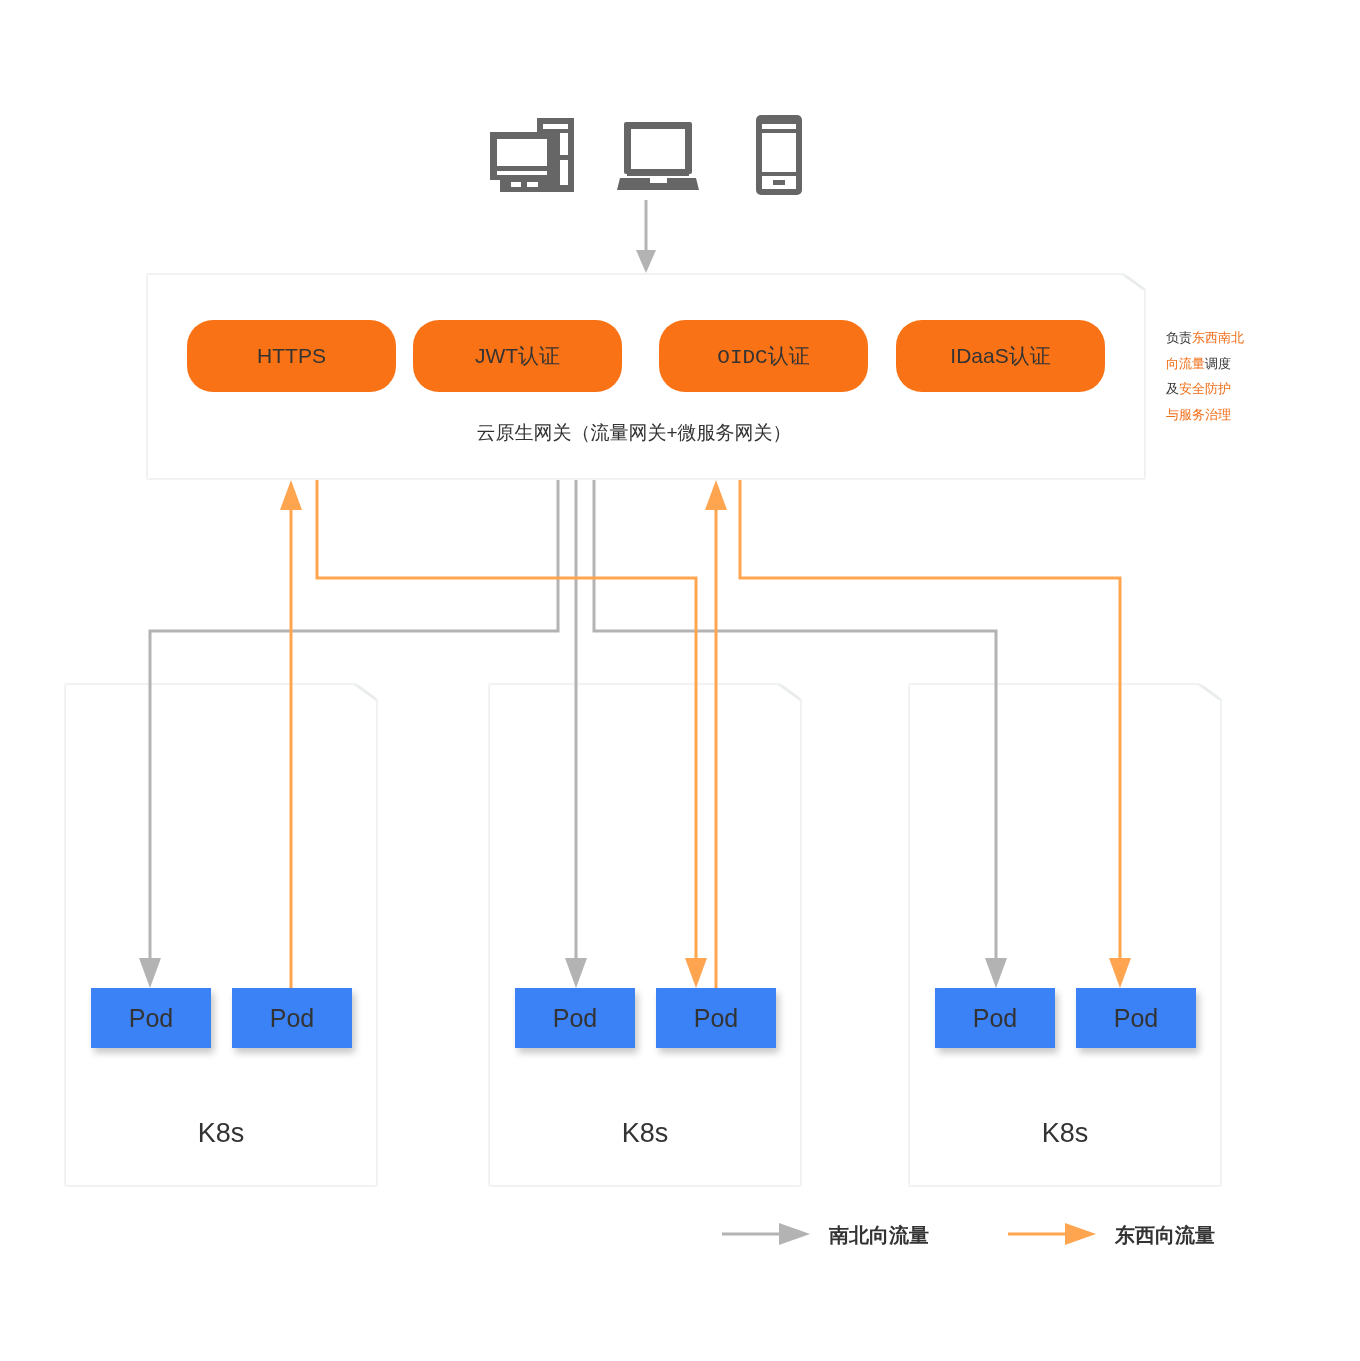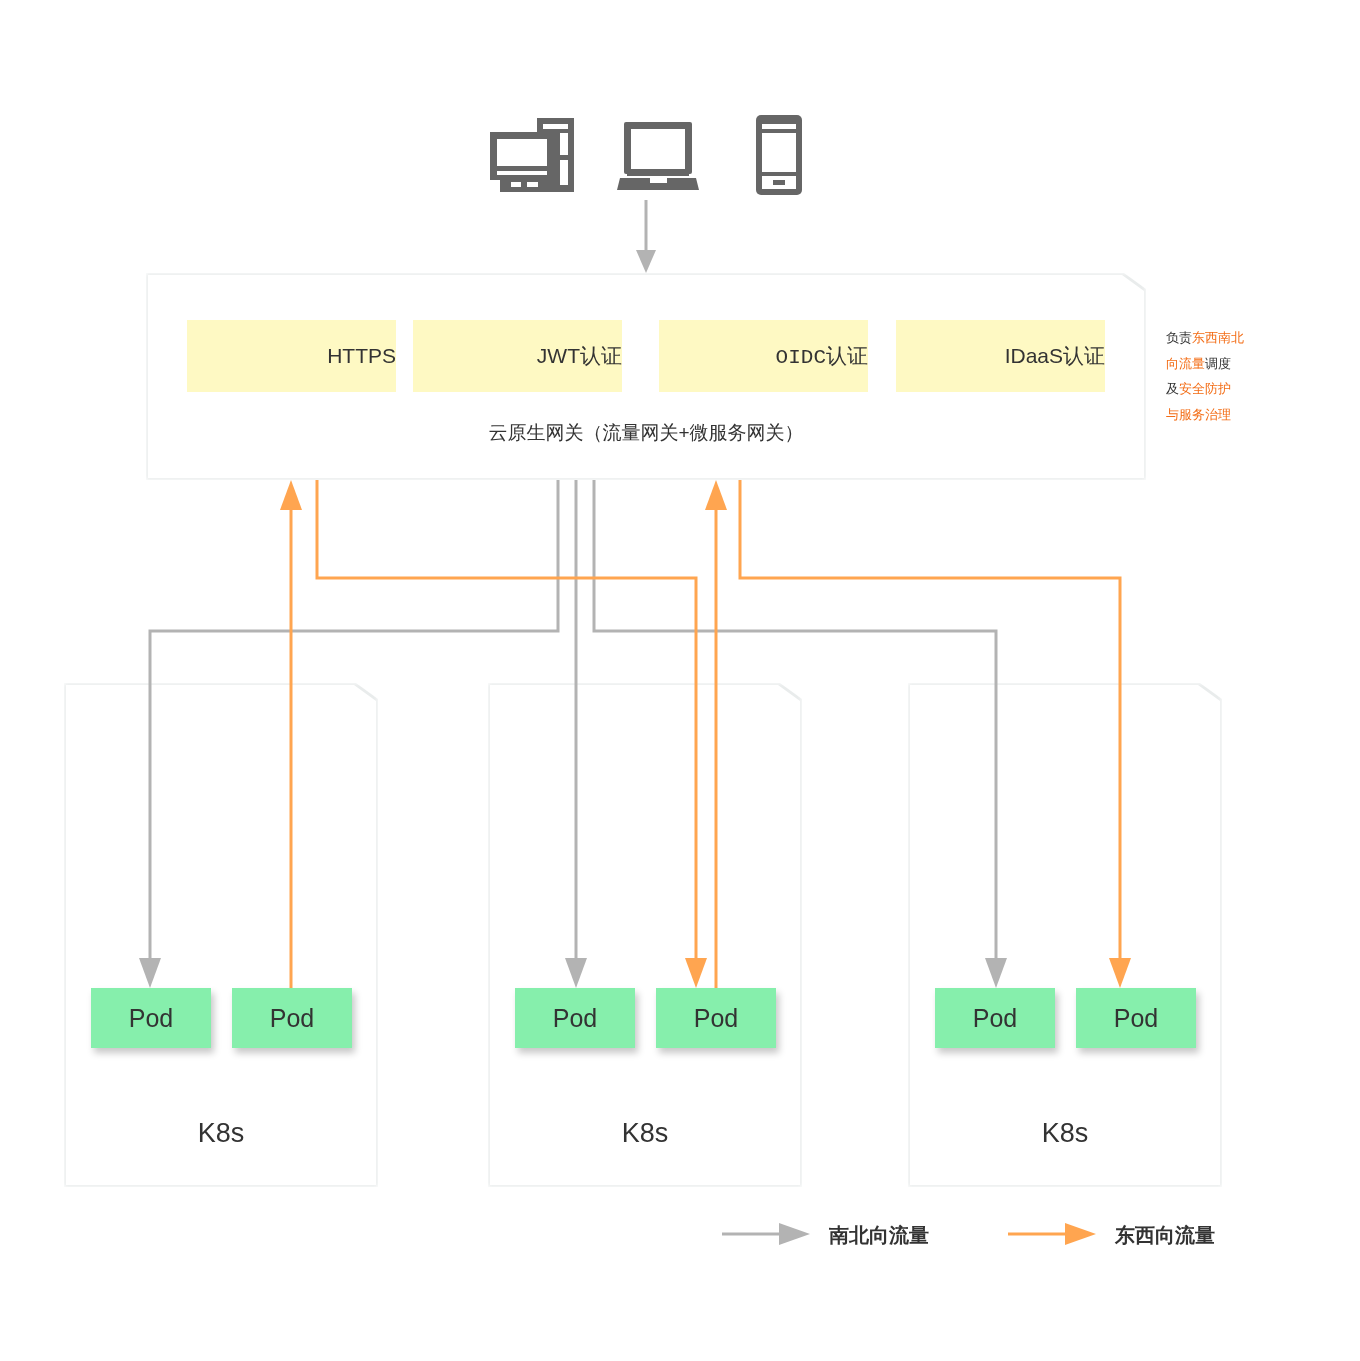--- a/index.html
+++ b/index.html
@@ -8,30 +8,30 @@
   .panel {
     position: absolute; background: #ffffff;
     clip-path: polygon(0 0, calc(100% - 22px) 0, 100% 16px, 100% 100%, 0 100%);
   }
   .panel-shadow {
     position: absolute; background: #e9ecec;
     clip-path: polygon(0 0, calc(100% - 22px) 0, 100% 16px, 100% 100%, 0 100%);
     filter: blur(2px);
   }
   .feature {
-    position: absolute; background: #fef9c3; width: 209px; height: 72px;
-    display: flex; align-items: center; justify-content: flex-end;
-    font-size: 21px; color: #333333;
+    position: absolute; background: #f97316; width: 209px; height: 72px;
+    display: flex; align-items: center; justify-content: center;
+    font-size: 21px; color: #333333; border-radius: 26px;
   }
-  .gw-label { position: absolute; left: 148px; width: 996px; top: 420px; text-align: center;
+  .gw-label { position: absolute; left: 136px; width: 996px; top: 420px; text-align: center;
               font-size: 19px; color: #333333; }
   .note { position: absolute; left: 1166px; top: 325px; font-size: 13px; line-height: 25.5px; color: #333333; width: 140px; }
   .note .hl { color: #f36d16; }
   .pod {
-    position: absolute; width: 120px; height: 60px; background: #86efac;
+    position: absolute; width: 120px; height: 60px; background: #3b82f6;
     box-shadow: 3px 5px 7px rgba(0,0,0,0.22);
     display: flex; align-items: center; justify-content: center;
     font-size: 25px; color: #333333;
   }
   .k8s-label { position: absolute; width: 310px; text-align: center; top: 1118px; font-size: 27px; color: #333333; }
   .legend-text { position: absolute; top: 1222px; font-size: 20px; color: #333333; font-weight: bold; }
   svg.overlay { position: absolute; left: 0; top: 0; }
 </style>
 </head>
 <body>

